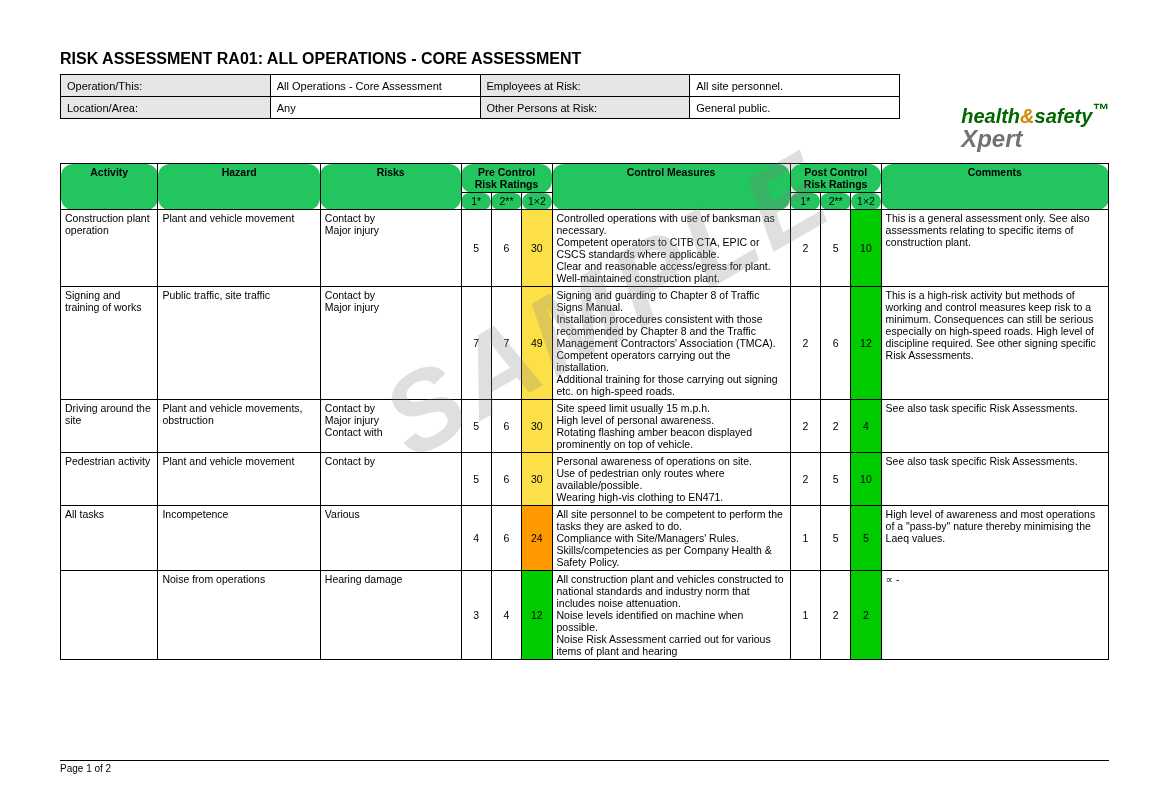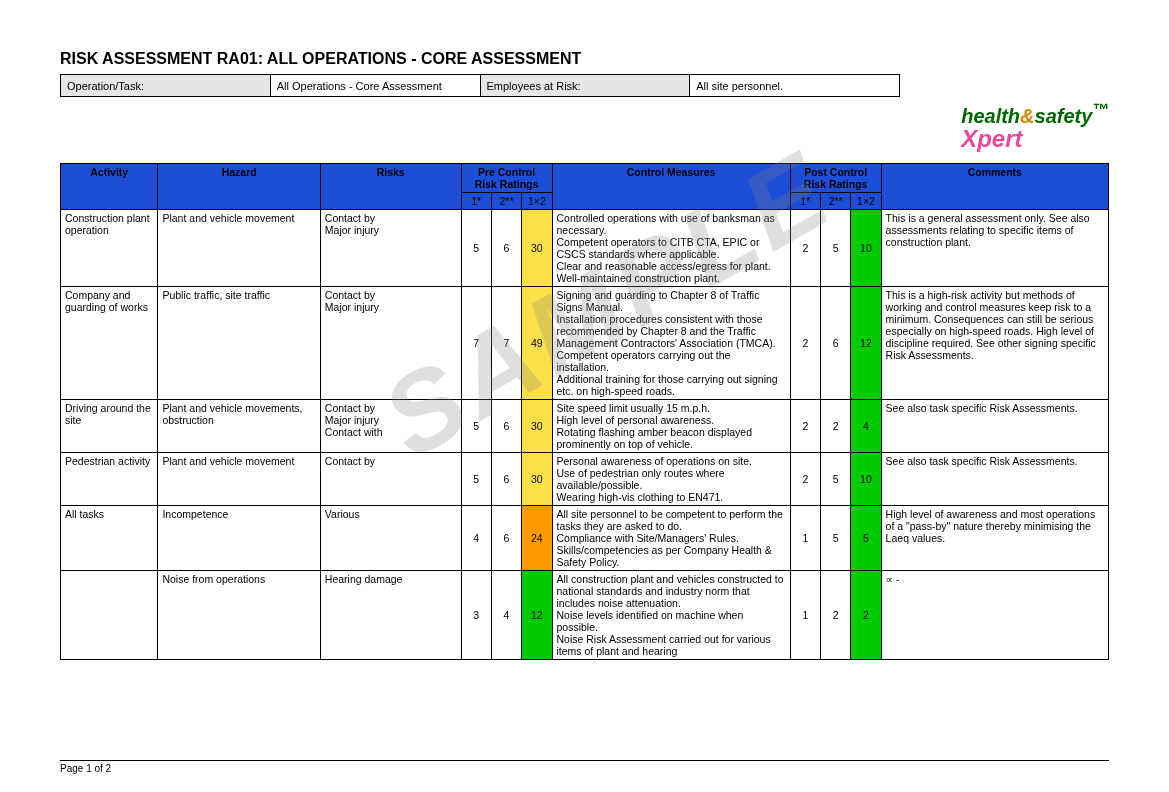--- a/index.html
+++ b/index.html
@@ -57,35 +57,36 @@
     padding-top: 6px;
   }
   .logo {
     font-weight: bold;
   }
   .logo .top {
     color: #006600; font-style: italic; font-size: 20px; margin-top: 20px;
   }
   .logo .amp { color: #d48a00; }
   .logo .bot {
-    color: #ec4899; font-size: 24px; font-weight: 900; font-style: italic; line-height: 0.9;
+    color: #737373; font-size: 24px; font-weight: 900; font-style: italic; line-height: 0.9;
   }
   .risk-table {
     margin-top: 14px;
     font-size: 10.5px;
   }
   .risk-table th, .risk-table td {
     border: 1px solid #000;
     padding: 2px 4px;
     vertical-align: top;
   }
   .risk-table th {
-    background: #1d4ed8;
+    background: #22c55e;
     font-weight: bold;
     text-align: center;
+    border-radius: 12px;
   }
   .risk-table th.sub {
     font-weight: normal;
   }
   .col-act { width: 90px; }
   .col-haz { width: 150px; }
   .col-risk { width: 130px; }
   .col-rr { width: 28px; text-align: center; }
   .col-cm { width: 220px; }
   .col-com { width: 210px; }
@@ -122,24 +123,30 @@
 
 <div class="watermark">SAMPLE</div>
 
 <h1 class="title">RISK ASSESSMENT RA01: ALL OPERATIONS - CORE ASSESSMENT</h1>
 
 <div class="meta-wrap">
   <div class="meta-left">
     <table class="meta-table">
       <tbody>
           <tr>
-        <td class="label">Operation/Task:</td>
+        <td class="label">Operation/This:</td>
         <td class="val">All Operations - Core Assessment</td>
         <td class="label">Employees at Risk:</td>
         <td class="val">All site personnel.</td>
+      </tr>
+      <tr>
+        <td class="label">Location/Area:</td>
+        <td class="val">Any</td>
+        <td class="label">Other Persons at Risk:</td>
+        <td class="val">General public.</td>
       </tr>
     </tbody>
       </table>
   </div>
   <div class="logo-box">
     <div class="logo">
       <div class="top">
         <span>health</span><span class="amp">&amp;</span><span>safety</span><sup>™</sup>
       </div>
       <div class="bot">Xpert</div>
@@ -175,21 +182,21 @@
         <td class="num">5</td>
         <td class="num">6</td>
         <td class="num risk-red">30</td>
         <td class="col-cm">Controlled operations with use of banksman as necessary.<br>Competent operators to CITB CTA, EPIC or CSCS standards where applicable.<br>Clear and reasonable access/egress for plant.<br>Well-maintained construction plant.</td>
         <td class="num">2</td>
         <td class="num">5</td>
         <td class="num risk-green">10</td>
         <td class="col-com">This is a general assessment only. See also assessments relating to specific items of construction plant.</td>
       </tr>
       <tr>
-        <td class="col-act">Company and guarding of works</td>
+        <td class="col-act">Signing and training of works</td>
         <td class="col-haz">Public traffic, site traffic</td>
         <td class="col-risk">Contact by<br>Major injury</td>
         <td class="num">7</td>
         <td class="num">7</td>
         <td class="num risk-red">49</td>
         <td class="col-cm">Signing and guarding to Chapter 8 of Traffic Signs Manual.<br>Installation procedures consistent with those recommended by Chapter 8 and the Traffic Management Contractors' Association (TMCA).<br>Competent operators carrying out the installation.<br>Additional training for those carrying out signing etc. on high-speed roads.</td>
         <td class="num">2</td>
         <td class="num">6</td>
         <td class="num risk-green">12</td>
         <td class="col-com">This is a high-risk activity but methods of working and control measures keep risk to a minimum. Consequences can still be serious especially on high-speed roads. High level of discipline required. See other signing specific Risk Assessments.</td>

